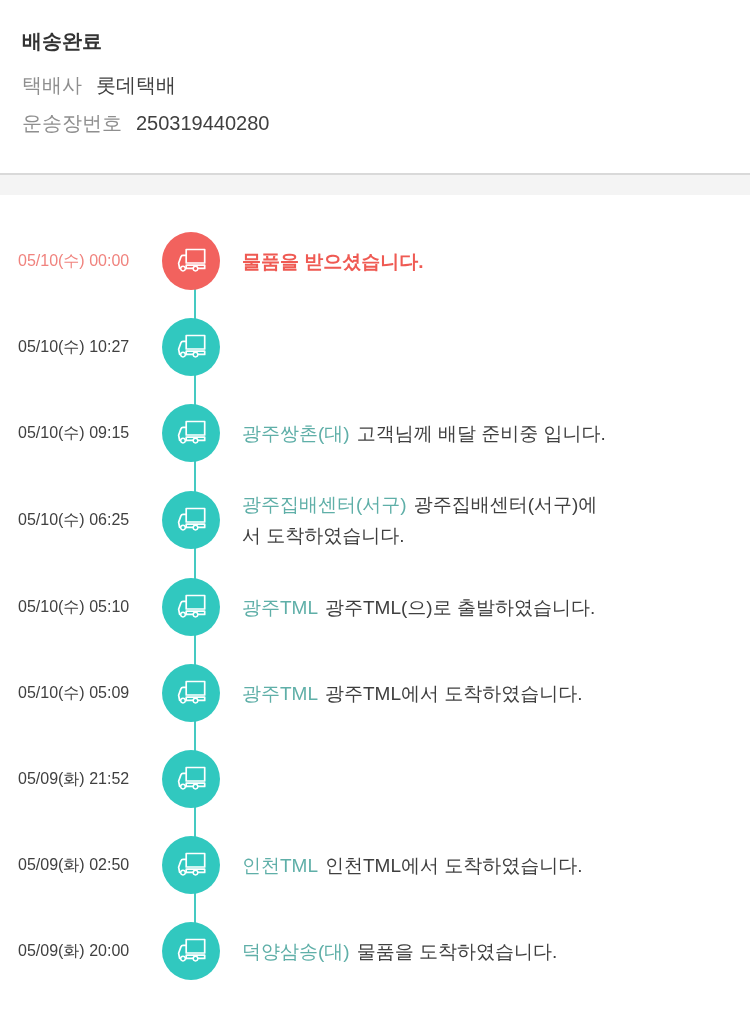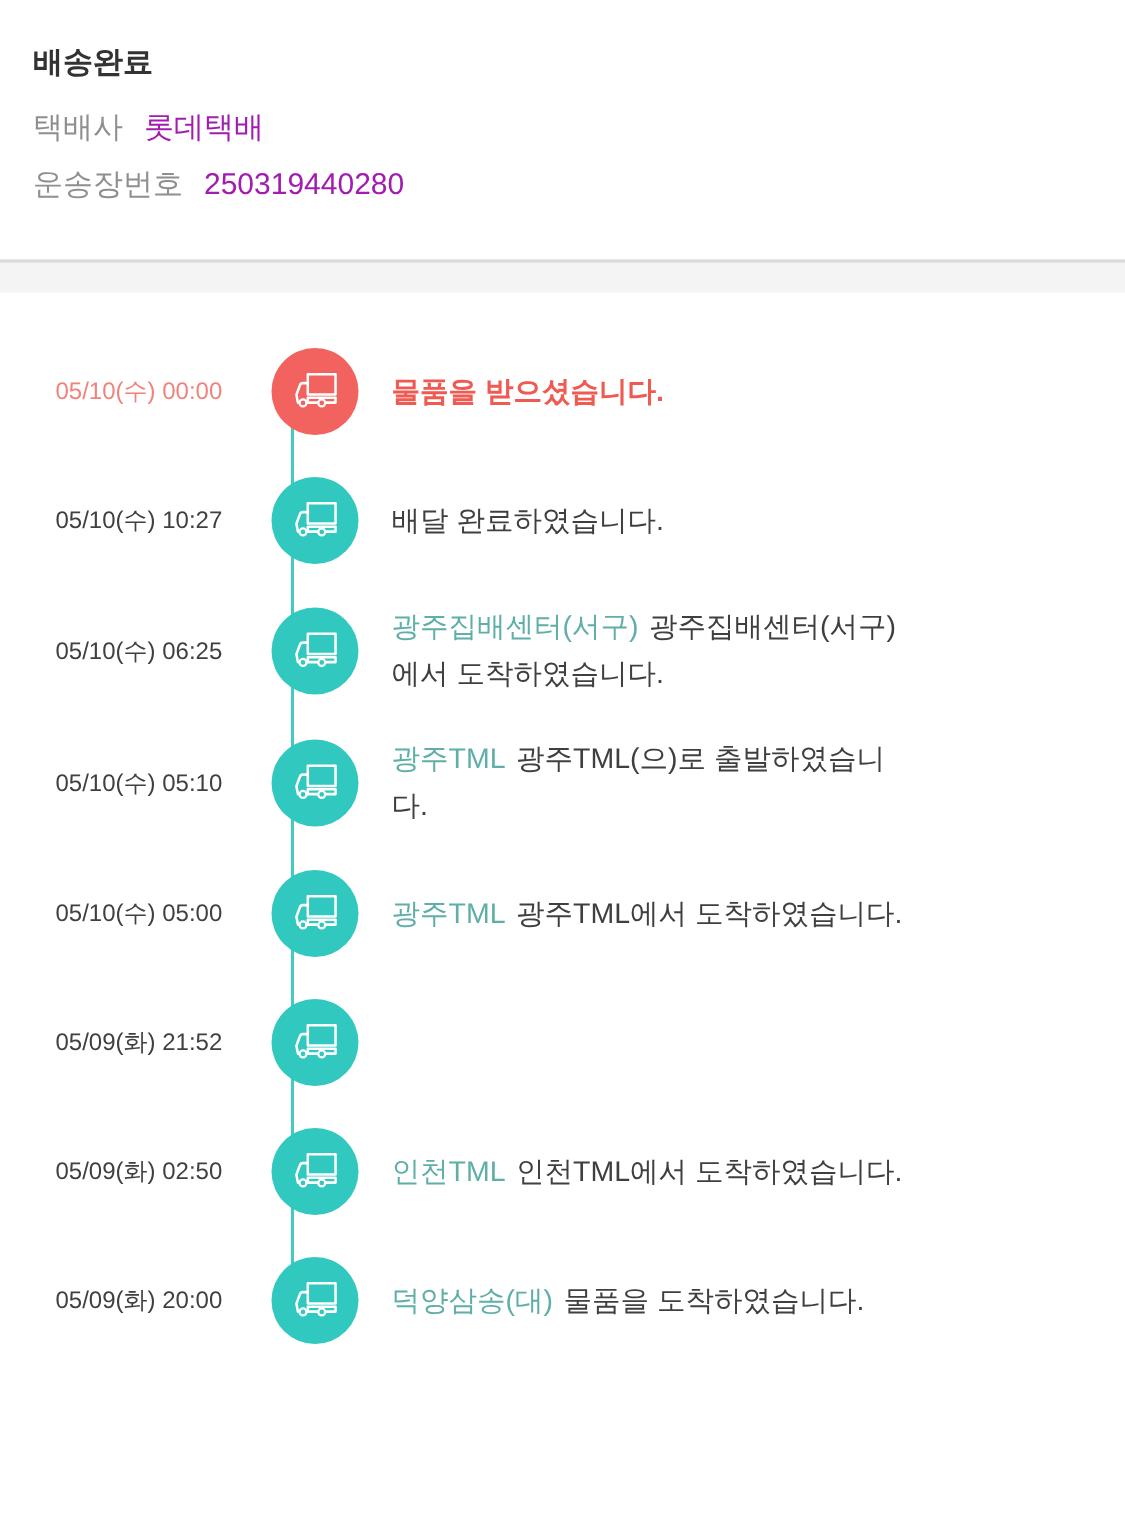--- a/index.html
+++ b/index.html
@@ -19,35 +19,35 @@
     margin-bottom: 18px;
   }
   .meta-row {
     display: flex;
     align-items: baseline;
     margin-bottom: 13px;
     font-size: 20px;
     line-height: 25px;
   }
   .meta-label { color: #8f8f8f; }
-  .meta-value { color: #a21caf; margin-left: 14px; }
+  .meta-value { color: #404040; margin-left: 14px; }
   .hdr-spacer { height: 24px; }
 
   
   .divider {
     width: 750px;
     height: 22px;
     background: #f4f4f4;
     border-top: 2px solid #d9d9d9;
   }
 
   
   .timeline {
     position: relative;
-    padding: 36px 0 40px 37px;
+    padding: 36px 0 40px 18px;
   }
   .tl-line {
     position: absolute;
     left: 194px;
     top: 66px;
     bottom: 70px;
     width: 2px;
     background: #45cac2;
     z-index: 0;
   }
@@ -147,23 +147,33 @@
 
     <div class="tl-row">
       <div class="tl-date">05/10(수) 10:27</div>
       <div class="tl-dot">
         <svg viewBox="0 0 34 28">
             <use href="#truck"></use>
             <circle class="wheel" cx="9" cy="21.6" r="2.3" stroke="#ffffff" stroke-width="1.5"></circle>
             <circle class="wheel" cx="21.5" cy="21.6" r="2.3" stroke="#ffffff" stroke-width="1.5"></circle>
           </svg>
       </div>
-      <p class="tl-text"><span class="loc"></span><span class="msg">배달 완료하였습니다.</span></p>
-    </div>
-
+    </div>
+
+    <div class="tl-row">
+      <div class="tl-date">05/10(수) 09:15</div>
+      <div class="tl-dot">
+        <svg viewBox="0 0 34 28">
+            <use href="#truck"></use>
+            <circle class="wheel" cx="9" cy="21.6" r="2.3" stroke="#ffffff" stroke-width="1.5"></circle>
+            <circle class="wheel" cx="21.5" cy="21.6" r="2.3" stroke="#ffffff" stroke-width="1.5"></circle>
+          </svg>
+      </div>
+      <p class="tl-text"><span class="loc">광주쌍촌(대)</span><span class="msg">고객님께 배달 준비중 입니다.</span></p>
+    </div>
 
     <div class="tl-row">
       <div class="tl-date">05/10(수) 06:25</div>
       <div class="tl-dot">
         <svg viewBox="0 0 34 28">
             <use href="#truck"></use>
             <circle class="wheel" cx="9" cy="21.6" r="2.3" stroke="#ffffff" stroke-width="1.5"></circle>
             <circle class="wheel" cx="21.5" cy="21.6" r="2.3" stroke="#ffffff" stroke-width="1.5"></circle>
           </svg>
       </div>
@@ -176,21 +186,21 @@
         <svg viewBox="0 0 34 28">
             <use href="#truck"></use>
             <circle class="wheel" cx="9" cy="21.6" r="2.3" stroke="#ffffff" stroke-width="1.5"></circle>
             <circle class="wheel" cx="21.5" cy="21.6" r="2.3" stroke="#ffffff" stroke-width="1.5"></circle>
           </svg>
       </div>
       <p class="tl-text"><span class="loc">광주TML</span><span class="msg">광주TML(으)로 출발하였습니다.</span></p>
     </div>
 
     <div class="tl-row">
-      <div class="tl-date">05/10(수) 05:00</div>
+      <div class="tl-date">05/10(수) 05:09</div>
       <div class="tl-dot">
         <svg viewBox="0 0 34 28">
             <use href="#truck"></use>
             <circle class="wheel" cx="9" cy="21.6" r="2.3" stroke="#ffffff" stroke-width="1.5"></circle>
             <circle class="wheel" cx="21.5" cy="21.6" r="2.3" stroke="#ffffff" stroke-width="1.5"></circle>
           </svg>
       </div>
       <p class="tl-text"><span class="loc">광주TML</span><span class="msg">광주TML에서 도착하였습니다.</span></p>
     </div>
 

